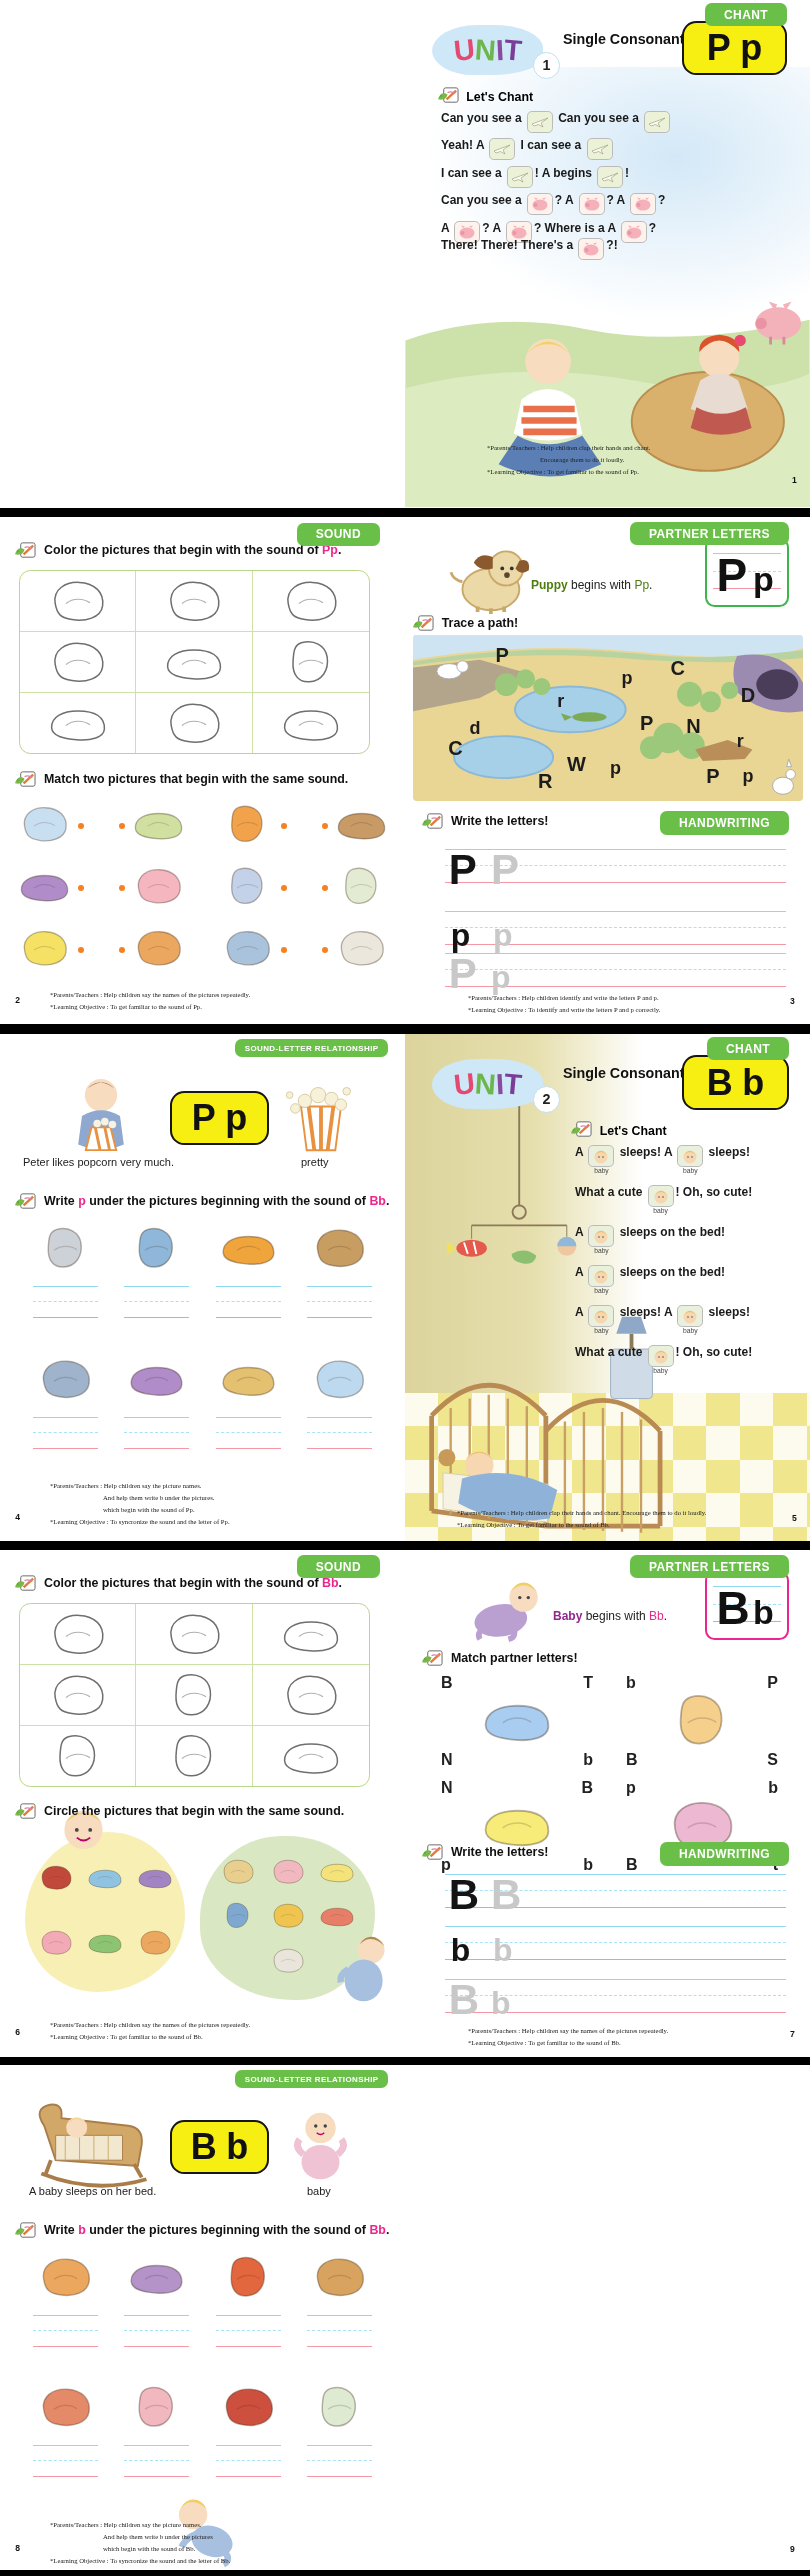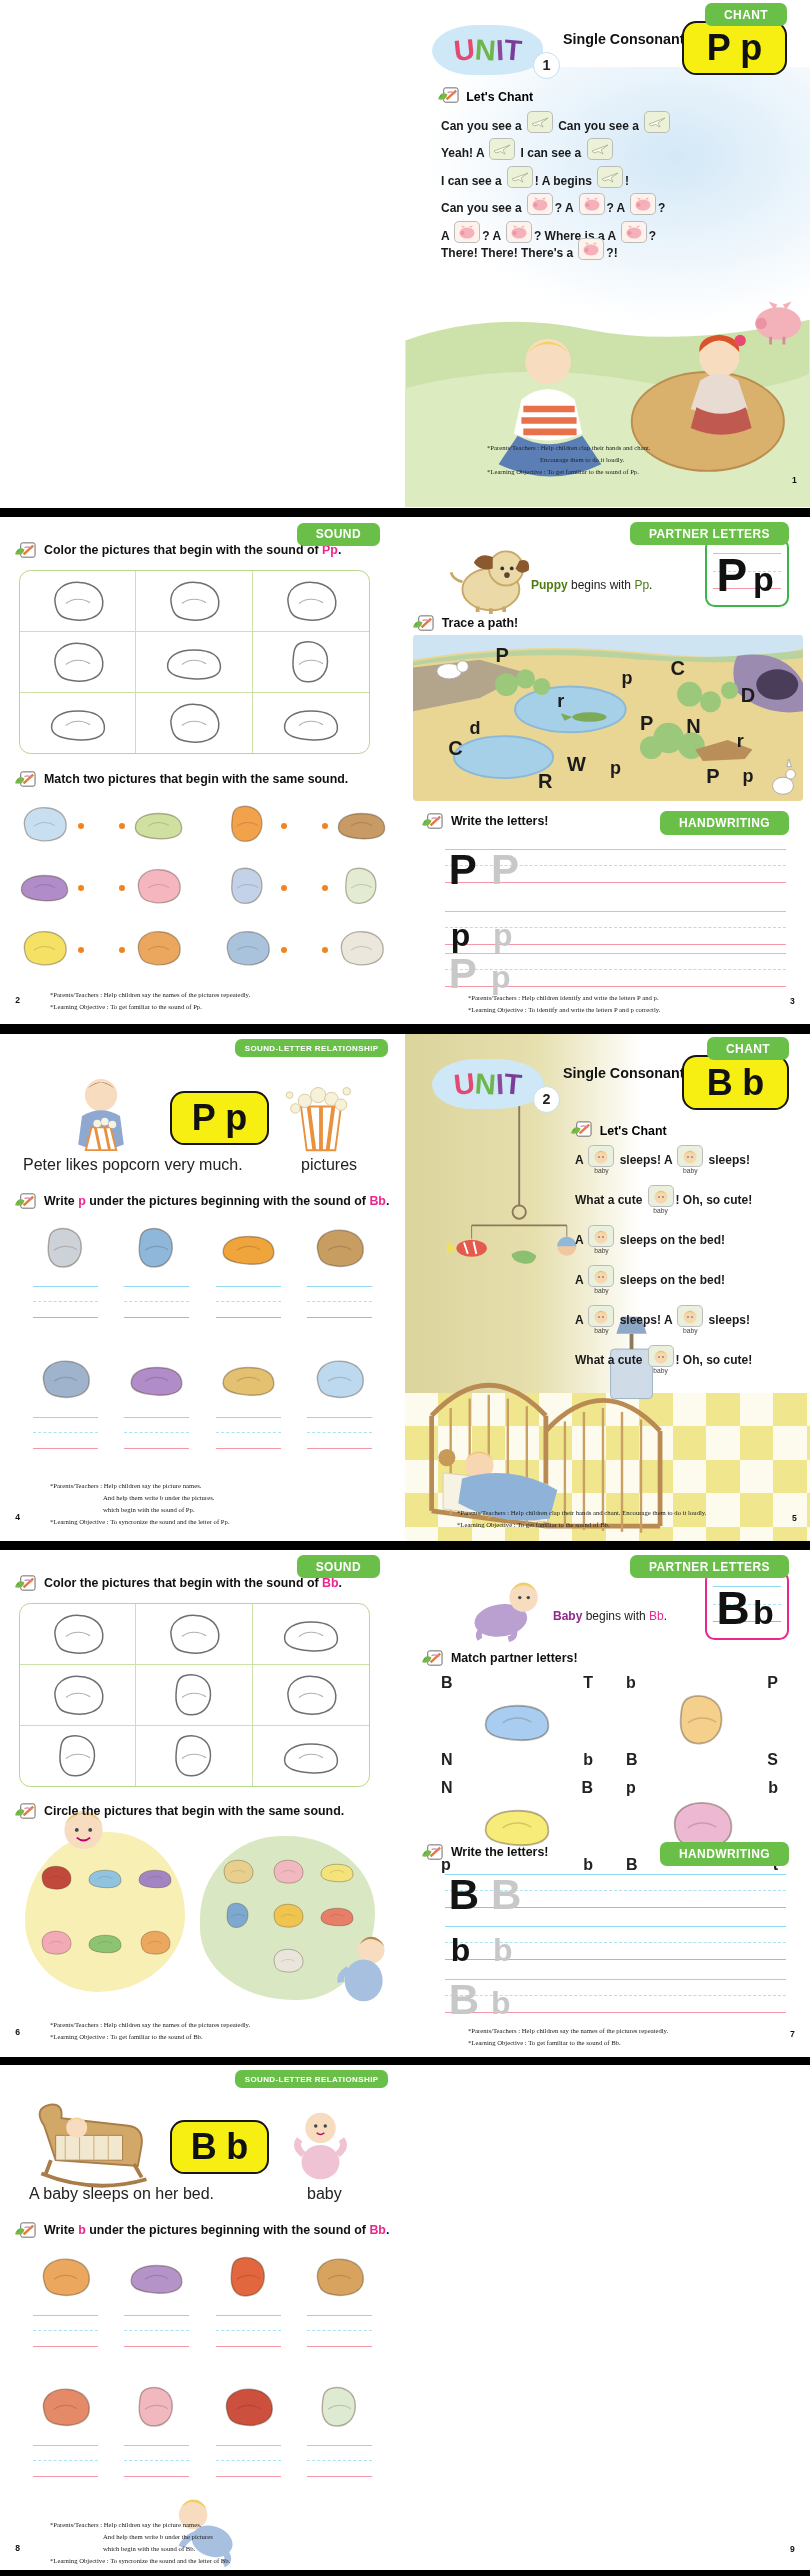--- a/index.html
+++ b/index.html
@@ -15,21 +15,21 @@
 .sentence{position:absolute;font-size:12px;color:#222;white-space:pre;z-index:5}
 .ycard{position:absolute;background:#f8ef12;border:2.9px solid #161616;border-radius:14.3px;display:flex;align-items:center;justify-content:center;gap:9.5px;font-weight:bold;color:#111;z-index:5;font-size:36px}
 .unit{position:absolute;width:111px;height:50px;background:#cfe8f8;border-radius:48% 52% 55% 45%/62% 55% 45% 58%;display:flex;align-items:center;justify-content:center;font-weight:bold;font-size:29px;z-index:5}
 .unit .L0{color:#e34a72;transform:rotate(-6deg)}
 .unit .L1{color:#6db64c;transform:rotate(4deg)}
 .unit .L2{color:#8a4a9e;transform:rotate(-3deg)}
 .unit .L3{color:#7a3e98;transform:rotate(5deg)}
 .unum{position:absolute;right:-17px;bottom:-3.8px;width:25px;height:25px;background:#fff;border:1.9px solid #bfe0f2;border-radius:50%;font-size:14.3px;color:#222;display:flex;align-items:center;justify-content:center}
 .title{position:absolute;font-weight:bold;font-size:14.3px;color:#111;z-index:5}
 .lets{position:absolute;display:flex;align-items:center;gap:5.7px;font-weight:bold;font-size:12.4px;z-index:5}
-.chant-line{position:absolute;font-weight:bold;font-size:12px;color:#1a1a1a;display:flex;align-items:flex-end;white-space:pre;z-index:5}
+.chant-line{position:absolute;font-weight:bold;font-size:12px;color:#1a1a1a;display:flex;align-items:flex-start;white-space:pre;z-index:5}
 .chip{position:relative;display:inline-flex;align-items:center;justify-content:center;width:24px;height:20px;border:1px solid #bbb;border-radius:4.8px;margin:0 1.9px;background:#fff;flex:0 0 auto}
 .chip svg{width:20px;height:16px}
 .chip.plane{background:#ecf2d7}.chip.pig{background:#fdf2ec}.chip.baby{background:#e9f0dc}
 .chip-cap{position:absolute;top:100%;left:50%;transform:translateX(-50%);font-size:6.7px;font-weight:normal;color:#444;margin-top:1px}
 .foot{position:absolute;font-family:"Liberation Serif",serif;font-size:6.7px;color:#222;line-height:1.8;z-index:8;white-space:nowrap}
 .foot .ind{margin-left:53px}
 .pno{position:absolute;font-weight:bold;font-size:8.6px;color:#111;z-index:8}
 .cgrid{position:absolute;display:grid;grid-template-columns:1fr 1fr 1fr;background:#fff;border:1.9px solid #b9d887;border-radius:11.4px;overflow:hidden;z-index:4;width:349px}
 .cgrid .pic-cell{display:flex;align-items:center;justify-content:center;border-right:1.4px solid #cde2a6;border-bottom:1.4px solid #cde2a6;height:60px}
 .cgrid .pic-cell:nth-child(3n){border-right:none}
@@ -68,21 +68,21 @@
 .wr .a{top:0;border-top:1.7px solid #8fd8f2}
 .wr .b{top:15.2px;border-top:1.7px dashed #a8e2f6}
 .wr .c{top:30.5px;border-top:1.7px solid #f598a6}
 .circle-blob{position:absolute;display:flex;flex-wrap:wrap;align-items:center;justify-content:center;gap:3.8px 9.5px;z-index:3;padding:17px 9.5px;box-sizing:border-box}
 .circle-blob .blob svg{width:40px;height:29px}
 .pl-item{position:absolute;width:152px;height:95px;z-index:4}
 .pl-l{position:absolute;font-weight:bold;font-size:16px;color:#222}
 .pl-l.tl{left:0;top:0}.pl-l.tr{right:0;top:0}.pl-l.bl{left:0;bottom:0}.pl-l.br{right:0;bottom:0}
 .pl-pic{position:absolute;left:50%;top:50%;transform:translate(-50%,-50%)}
 .pl-pic .blob svg{width:76px;height:57px}
-.caption{position:absolute;font-size:16px;color:#222;z-index:5;white-space:nowrap}
+.caption{position:absolute;font-size:11px;color:#222;z-index:5;white-space:nowrap}
 .scene{position:absolute;z-index:1}
 .wash{position:absolute;z-index:0}
 .wall{position:absolute;left:0;top:0;width:238px;height:507px;background:linear-gradient(90deg,#dcd49c 0%,#e6dfae 55%,rgba(230,223,174,0) 100%);z-index:0}
 .floor{position:absolute;left:0;bottom:0;width:405px;height:148px;z-index:0;background-color:#fdfbee;background-image:linear-gradient(45deg,#efe68e 25%,transparent 25%,transparent 75%,#efe68e 75%),linear-gradient(45deg,#efe68e 25%,transparent 25%,transparent 75%,#efe68e 75%);background-position:0 0,33px 33px;background-size:67px 67px}
 .blob{display:inline-block;line-height:0}
 </style>
 </head>
 <body>
 
 <div class="section" style="top:0;height:508px">
@@ -514,21 +514,21 @@
           <circle cx="24" cy="24" r="7"></circle>
           <circle cx="38" cy="18" r="8"></circle>
           <circle cx="52" cy="22" r="7"></circle>
           <circle cx="62" cy="28" r="6"></circle>
           <circle cx="14" cy="32" r="5"></circle>
           <circle cx="68" cy="14" r="4"></circle>
           <circle cx="8" cy="18" r="3.5"></circle>
         </g>
     </svg>
     <div class="caption" style="left:23px;top:122px">Peter likes popcorn very much.</div>
-    <div class="caption" style="left:301px;top:122px">pictures</div>
+    <div class="caption" style="left:301px;top:122px">pretty</div>
     <div class="h" style="left:13.3px;top:160px">
       <span class="hicon"><svg viewBox="0 0 26 22" width="25" height="21">
             <rect x="8" y="3" width="15" height="15" rx="2" fill="#fff" stroke="#666"></rect>
             <path d="M2 15 q3 -9 10 -5 q-2 7 -10 5Z" fill="#7ab648"></path>
             <circle cx="5" cy="11.5" r="0.8" fill="#2a4"></circle>
             <line x1="11" y1="15" x2="21" y2="6" stroke="#e07b39" stroke-width="2.5"></line>
             <path d="M12 8 q4 -2 8 1" stroke="#e080a8" stroke-width="1.5" fill="none"></path>
           </svg></span>
       <span><span>Write </span><b class="pk">p</b><span> under the pictures beginning with the sound of </span><b class="pk">Bb</b><span>.</span></span>
     </div>

